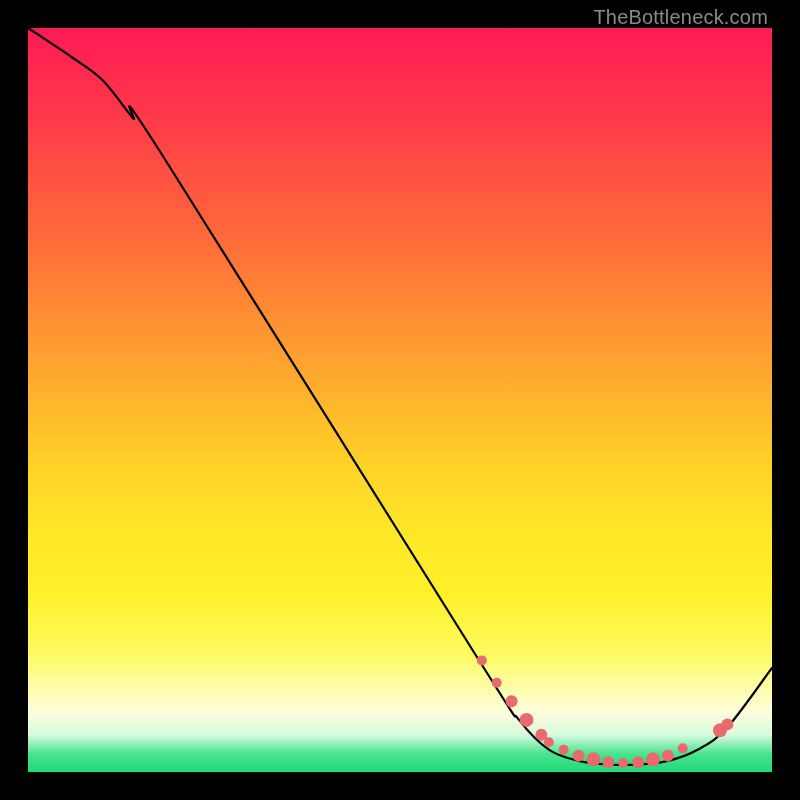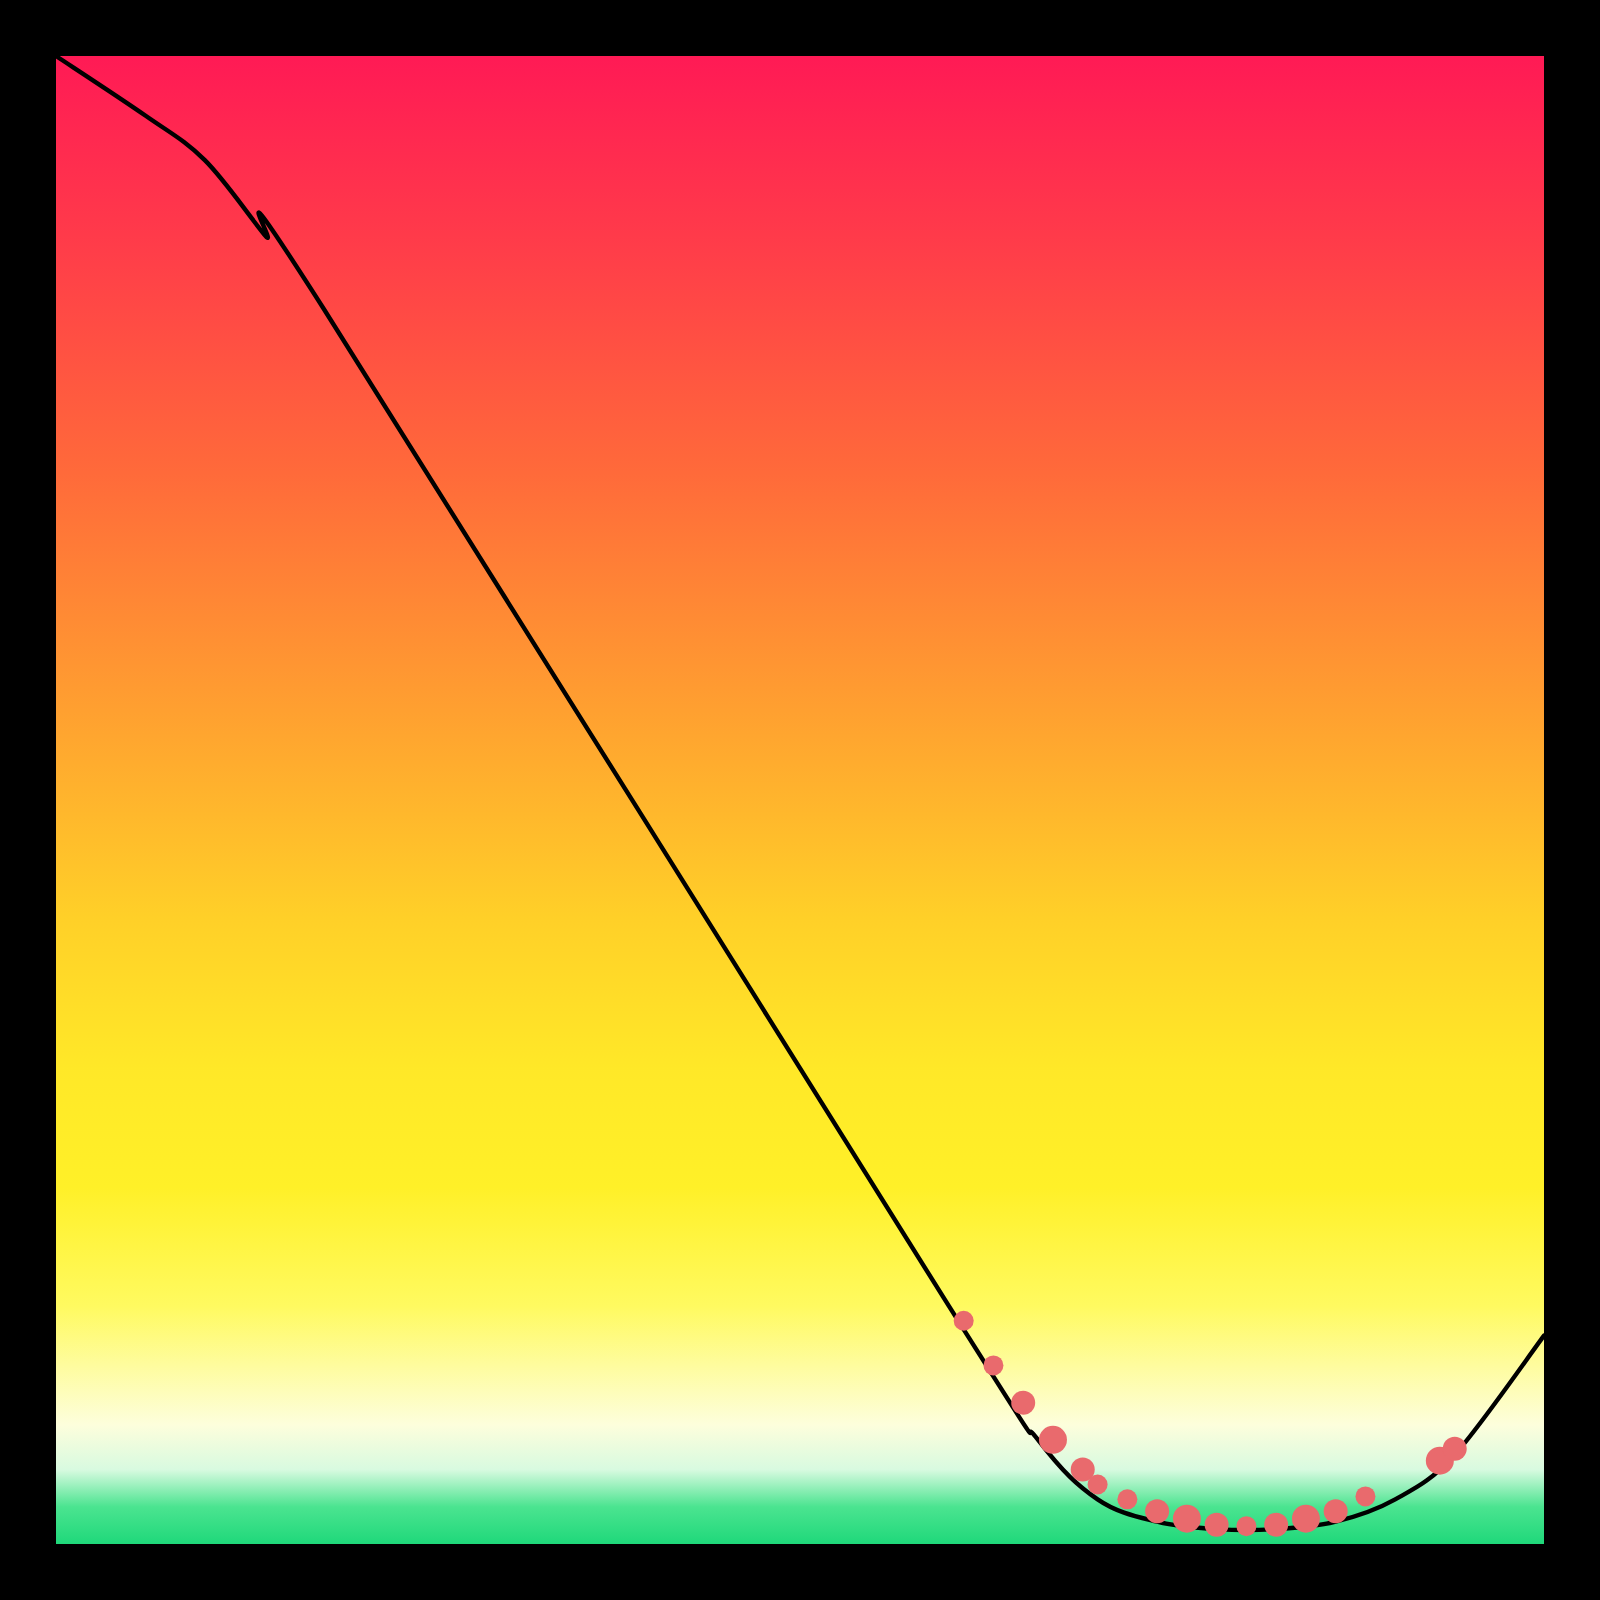--- a/index.html
+++ b/index.html
@@ -56,20 +56,21 @@
   }
   .dot {
     fill: #e96a6d;
     stroke: none;
   }
 </style>
 </head>
 <body>
 
 <div class="stage">
+  <div class="attribution">TheBottleneck.com</div>
   <div class="plot-area">
     <svg class="curve" viewBox="0 0 744 744" preserveAspectRatio="none">
       <path id="curve-path" d="M 0.00 0.00 C 7.44 4.96, 32.24 21.08, 44.64 29.76 C 57.04 38.44, 64.48 42.16, 74.40 52.08 C 84.32 62.00, 94.24 76.88, 104.16 89.28 C 114.08 101.68, 76.88 37.20, 133.92 126.48 C 190.96 215.76, 386.88 530.72, 446.40 624.96 C 505.92 719.20, 478.64 675.80, 491.04 691.92 C 503.44 708.04, 510.88 714.86, 520.80 721.68 C 530.72 728.50, 540.64 730.36, 550.56 732.84 C 560.48 735.32, 570.40 735.94, 580.32 736.56 C 590.24 737.18, 600.16 737.18, 610.08 736.56 C 620.00 735.94, 629.92 735.32, 639.84 732.84 C 649.76 730.36, 659.68 727.26, 669.60 721.68 C 679.52 716.10, 686.96 713.00, 699.36 699.36 C 711.76 685.72, 736.56 649.76, 744.00 639.84"></path>
       <g id="dot-layer">
           <circle class="dot" cx="453.84" cy="632.40" r="5"></circle>
           <circle class="dot" cx="468.72" cy="654.72" r="5"></circle>
           <circle class="dot" cx="483.60" cy="673.32" r="6"></circle>
           <circle class="dot" cx="498.48" cy="691.92" r="7"></circle>
           <circle class="dot" cx="513.36" cy="706.80" r="6"></circle>
           <circle class="dot" cx="520.80" cy="714.24" r="5"></circle>

